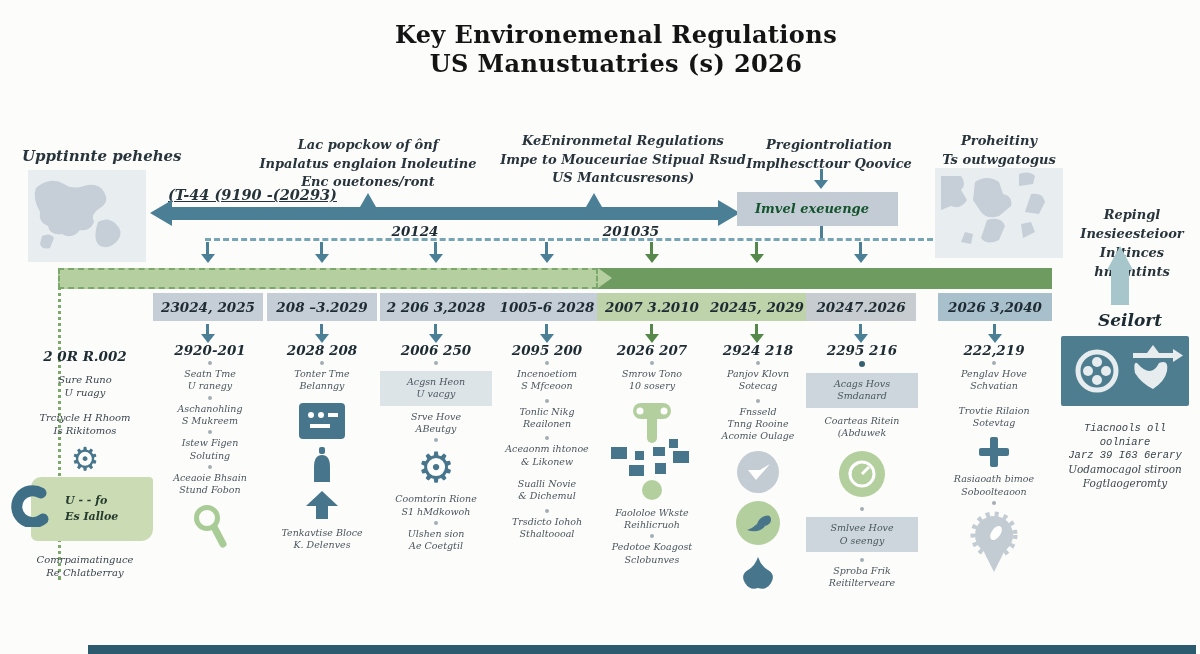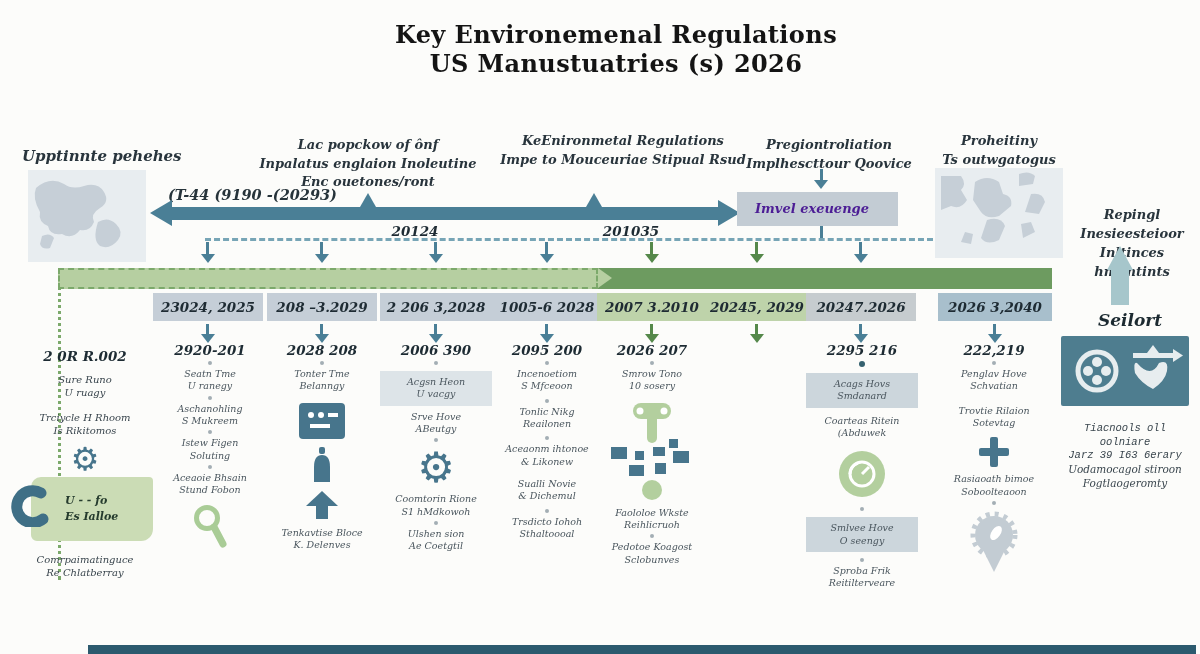--- a/index.html
+++ b/index.html
@@ -19,21 +19,21 @@
   .bump{width:0;height:0;border:8px solid transparent;border-bottom:14px solid #4a7f96;border-top:0;}
   .dashed{border-top:3px dashed #77a5b6;}
   .dn{width:3px;background:var(--c);}
   .dn::after{content:'';position:absolute;left:-5.5px;bottom:-8px;border:7px solid transparent;border-bottom:0;border-top:9px solid var(--c);}
   .teal{--c:#4a7f96;} .green{--c:#55884a;}
   .band-light{background:#b6cfa1;border:2px dashed #7ca96b;box-sizing:border-box;}
   .band-dark{background:#6d9b60;}
   .vdots{border-left:3px dotted #7ca96b;}
   .ybox{height:28px;line-height:28px;font-style:italic;font-weight:700;font-size:13.5px;color:#1e2b33;text-align:center;}
   .yb-gray{background:#c5ced7;} .yb-green{background:#bed3aa;} .yb-gray2{background:#c6cccf;} .yb-blue{background:#a8bfcc;}
-  .gbox-hdr{background:#c3ccd4;font-style:italic;font-weight:700;font-size:13px;color:#4c1d95;line-height:34px;padding-left:18px;box-sizing:border-box;}
+  .gbox-hdr{background:#c3ccd4;font-style:italic;font-weight:700;font-size:13px;color:#14532d;line-height:34px;padding-left:18px;box-sizing:border-box;}
   .col{position:absolute;display:flex;flex-direction:column;align-items:center;text-align:center;}
   .chead{font-style:italic;font-weight:700;font-size:13.5px;color:#1d2b33;}
   .titem{font-style:italic;font-size:9.5px;line-height:1.3;color:#49555d;white-space:pre-line;}
   .titem.dk{color:#39454d;font-size:10px;}
   .dot{width:4px;height:4px;border-radius:50%;background:#a3aeb4;margin:3px auto;}
   .dot.dark{background:#35616f;width:6px;height:6px;}
   .graybox{background:#dde4e8;width:100%;padding:5px 2px;margin:3px 0;box-sizing:border-box;}
   .graybox2{background:#ccd6dc;width:100%;padding:5px 2px;margin:3px 0;box-sizing:border-box;}
   .gear-glyph{font-family:"DejaVu Sans","Liberation Sans",sans-serif;color:#47758c;line-height:1;font-style:normal;}
   .greenblob{position:relative;background:#cbdcb5;width:122px;height:64px;border-radius:10px 4px 12px 6px;
@@ -61,22 +61,23 @@
     <path fill="#c6cfd7" d="M8 18 q14 -12 28 -4 q8 6 20 2 q14 -4 20 6 q6 10 -4 16 q-10 6 -6 14 q-4 10 -14 8 q-8 10 -18 4 q-12 2 -14 -8 q-10 -4 -8 -14 q-8 -14 -4 -24 z"></path>
     <path fill="#c6cfd7" d="M70 52 q10 -6 18 2 q8 8 2 16 q-8 10 -18 6 q-8 -6 -2 -24 z"></path>
     <path fill="#c6cfd7" d="M14 66 q8 -4 12 2 l-4 10 q-8 2 -10 -4 z"></path>
   </svg>
 
   <div class="abs ctr hlabel pre" style="left:256px;top:136px;width:224px;">Lac popckow of ônf
 Inpalatus englaion Inoleutine</div>
   <div class="abs ctr hlabel pre" style="left:498px;top:132px;width:250px;">KeEnironmetal Regulations
 Impe to Mouceuriae Stipual Rsud</div>
   <div class="abs ctr hlabel" style="left:256px;top:173px;width:224px;">Enc ouetones/ront</div>
-
-  <div class="abs arrow-label" style="left:168px;top:186px;">(T-44 (9190 -(20293)</div>
+  <div class="abs ctr hlabel" style="left:510px;top:169px;width:226px;">US Mantcusresons)</div>
+
+  <div class="abs arrow-label" style="left:168px;top:186px;text-decoration:underline;">(T-44 (9190 -(20293)</div>
   <div class="abs head-l" style="left:150px;top:200px;"></div>
   <div class="abs shaft" style="left:171px;top:207px;width:548px;"></div>
   <div class="abs head-r" style="left:718px;top:200px;"></div>
   <div class="abs bump" style="left:360px;top:193px;"></div>
   <div class="abs bump" style="left:586px;top:193px;"></div>
   <div class="abs ctr tick" style="left:378px;top:223px;width:74px;">20124</div>
   <div class="abs ctr tick" style="left:594px;top:223px;width:74px;">201035</div>
 
   <div class="abs ctr hlabel pre" style="left:740px;top:136px;width:178px;">Pregiontroliation
 Implhescttour Qoovice</div>
@@ -193,21 +194,21 @@
     </svg>
     <svg width="32" height="28" viewBox="0 0 32 28" style="margin-top:8px;">
       <polygon points="16,0 32,15 0,15" fill="#47758c"></polygon>
         <rect x="10" y="15" width="12" height="13" fill="#47758c"></rect>
     </svg>
     <div class="titem" style="margin-top:8px;">Tenkavtise Bloce
 K. Delenves</div>
   </div>
 
   <div class="col" style="left:380px;top:342px;width:112px;">
-    <div class="chead">2006 390</div>
+    <div class="chead">2006 250</div>
     <div class="dot"></div>
     <div class="graybox">
       <div class="titem">Acgsn Heon
 U vacgy</div>
     </div>
     <div class="titem" style="margin-top:2px;">Srve Hove
 ABeutgy</div>
     <div class="dot"></div>
     <div class="gear-glyph" style="font-size:42px;margin-top:2px;">⚙</div>
     <div class="titem" style="margin-top:4px;">Coomtorin Rione
@@ -256,20 +257,41 @@
       </g>
       <circle cx="43" cy="89" r="10" fill="#b3cf9e"></circle>
     </svg>
     <div class="titem" style="margin-top:6px;">Faololoe Wkste
 Reihlicruoh</div>
     <div class="dot"></div>
     <div class="titem">Pedotoe Koagost
 Sclobunves</div>
   </div>
 
+  <div class="col" style="left:702px;top:342px;width:112px;">
+    <div class="chead">2924 218</div>
+    <div class="dot"></div>
+    <div class="titem">Panjov Klovn
+Sotecag</div>
+    <div class="dot" style="margin-top:6px;"></div>
+    <div class="titem">Fnsseld
+Tnng Rooine
+Acomie Oulage</div>
+    <svg width="42" height="42" viewBox="0 0 42 42" style="margin-top:8px;">
+      <circle cx="21" cy="21" r="21" fill="#c3ccd3"></circle>
+      <path d="M11 19 l8 10 l14 -16 l-10 6 z" fill="#fff"></path>
+    </svg>
+    <svg width="44" height="44" viewBox="0 0 44 44" style="margin-top:8px;">
+      <circle cx="22" cy="22" r="22" fill="#b3cf9e"></circle>
+      <path d="M11 29 q6 -2 10 -6 q2 -6 8 -8 q6 -2 6 4 q0 4 -6 6 q-6 8 -18 4 z" fill="#49758a"></path>
+    </svg>
+    <svg width="34" height="36" viewBox="0 0 34 36" style="margin-top:10px;">
+      <path d="M17 2 q3 9 10 13 q8 5 3 13 q-5 8 -13 5 q-8 3 -13 -5 q-5 -8 3 -13 q7 -4 10 -13 z" fill="#47758c"></path>
+    </svg>
+  </div>
 
   <div class="col" style="left:806px;top:342px;width:112px;">
     <div class="chead">2295 216</div>
     <div class="dot dark"></div>
     <div class="graybox2">
       <div class="titem">Acags Hovs
 Smdanard</div>
     </div>
     <div class="titem" style="margin-top:4px;">Coarteas Ritein
 (Abduwek</div>

